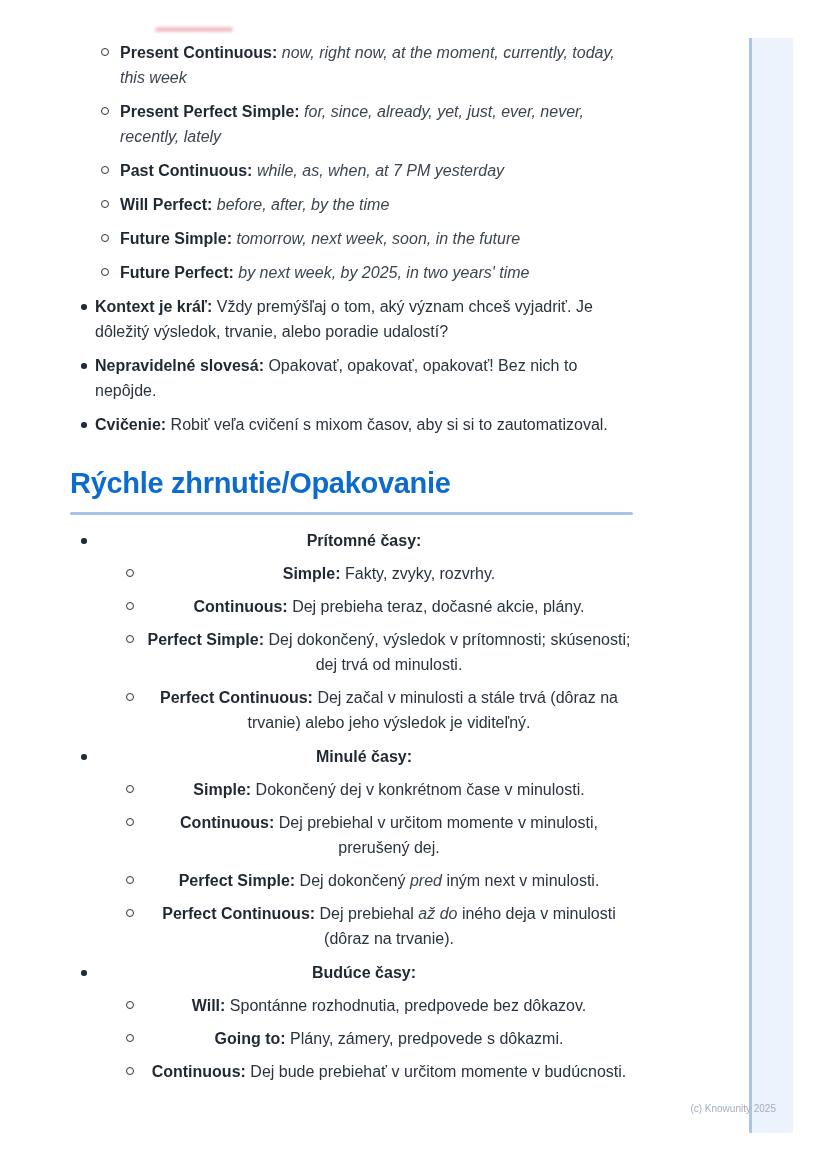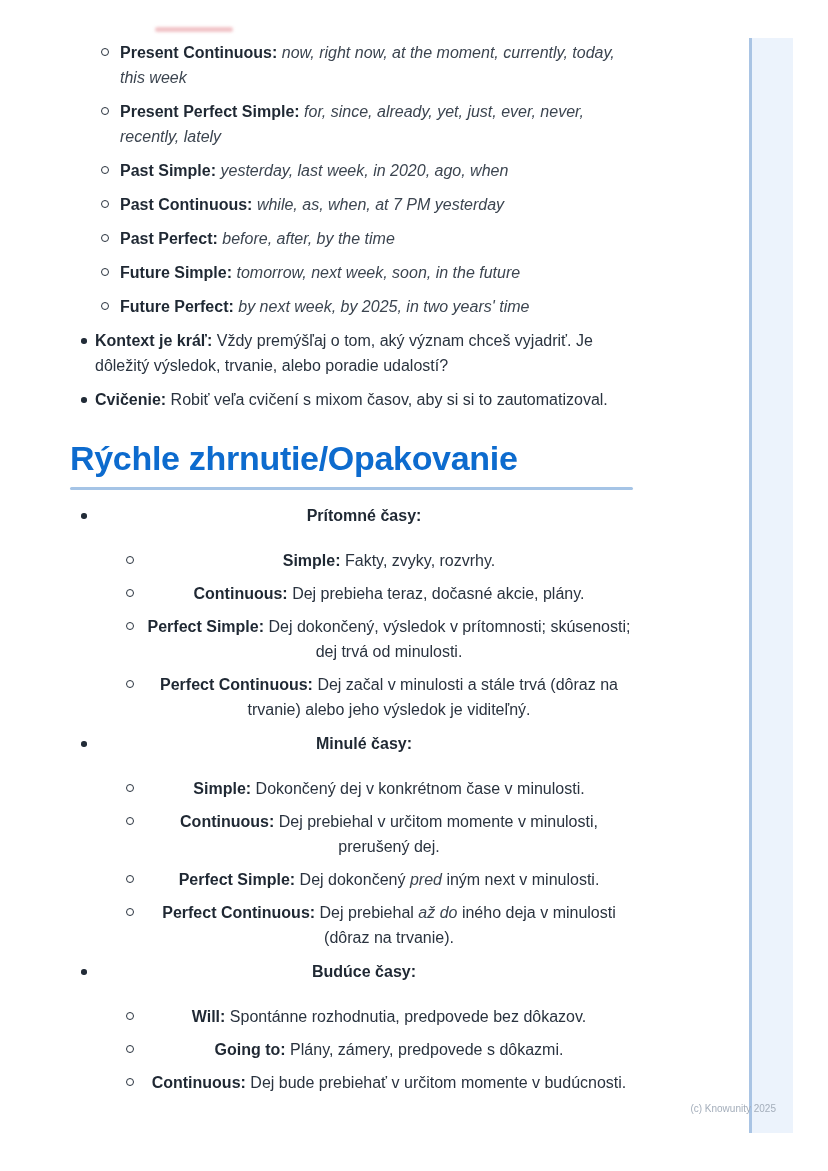--- a/index.html
+++ b/index.html
@@ -40,31 +40,31 @@
 
   .b  { font-weight:bold; color:#1f2833; }
   .it { font-style:italic; color:#3c4550; }
 
   .intro-list { padding-top:40px; margin-bottom:8px; }
 
   .tips-list { margin-bottom:0; }
 
   h1.summary-heading {
     margin:29px 0 0 0;
-    font-size:34px; line-height:34px; font-weight:bold;
+    font-size:29px; line-height:34px; font-weight:bold;
     color:#0d6bce; letter-spacing:-0.3px;
   }
   .divider {
     margin-top:12px; height:3px; width:100%;
     background:#a5c4e6; border-radius:2px;
   }
 
   .summary-list { margin-top:13px;text-align:center; }
   .summary-list > li.group { margin-bottom:9px; }
-  .group > ul { margin-top:20px; }
+  .group > ul { margin-top:8px; }
   .group .sub { margin-bottom:8px; }
 
   
   .scroll-strip {
     position:absolute; left:749px; top:38px;
     width:41px; height:1095px;
     background:#ecf3fc; border-left:3px solid #a9c4e4;
   }
 
   .watermark {
@@ -88,50 +88,50 @@
         <span class="b">Present Continuous:</span>
         <span class="it">now, right now, at the moment, currently, today, this week</span>
       </li>
       <li class="sub">
         <span class="ring"></span>
         <span class="b">Present Perfect Simple:</span>
         <span class="it">for, since, already, yet, just, ever, never, recently, lately</span>
       </li>
       <li class="sub">
         <span class="ring"></span>
-        <span class="b">Past Simple:</span>
-        <span class="it">yesterday, last week, in 2020, ago, when</span>
-      </li>
-      <li class="sub">
-        <span class="ring"></span>
         <span class="b">Past Continuous:</span>
         <span class="it">while, as, when, at 7 PM yesterday</span>
       </li>
       <li class="sub">
         <span class="ring"></span>
-        <span class="b">Past Perfect:</span>
+        <span class="b">Will Perfect:</span>
         <span class="it">before, after, by the time</span>
       </li>
       <li class="sub">
         <span class="ring"></span>
         <span class="b">Future Simple:</span>
         <span class="it">tomorrow, next week, soon, in the future</span>
       </li>
       <li class="sub">
         <span class="ring"></span>
         <span class="b">Future Perfect:</span>
         <span class="it">by next week, by 2025, in two years' time</span>
       </li>
     </ul>
 
     <ul class="tips-list">
       <li class="toplvl">
         <span class="dot"></span>
         <span class="b">Kontext je kráľ:</span>
         <span>Vždy premýšľaj o tom, aký význam chceš vyjadriť. Je dôležitý výsledok, trvanie, alebo poradie udalostí?</span>
+      </li>
+      <li class="toplvl">
+        <span class="dot"></span>
+        <span class="b">Nepravidelné slovesá:</span>
+        <span>Opakovať, opakovať, opakovať! Bez nich to nepôjde.</span>
       </li>
       <li class="toplvl">
         <span class="dot"></span>
         <span class="b">Cvičenie:</span>
         <span>Robiť veľa cvičení s mixom časov, aby si si to zautomatizoval.</span>
       </li>
     </ul>
 
     <h1 class="summary-heading">Rýchle zhrnutie/Opakovanie</h1>
     <div class="divider"></div>

